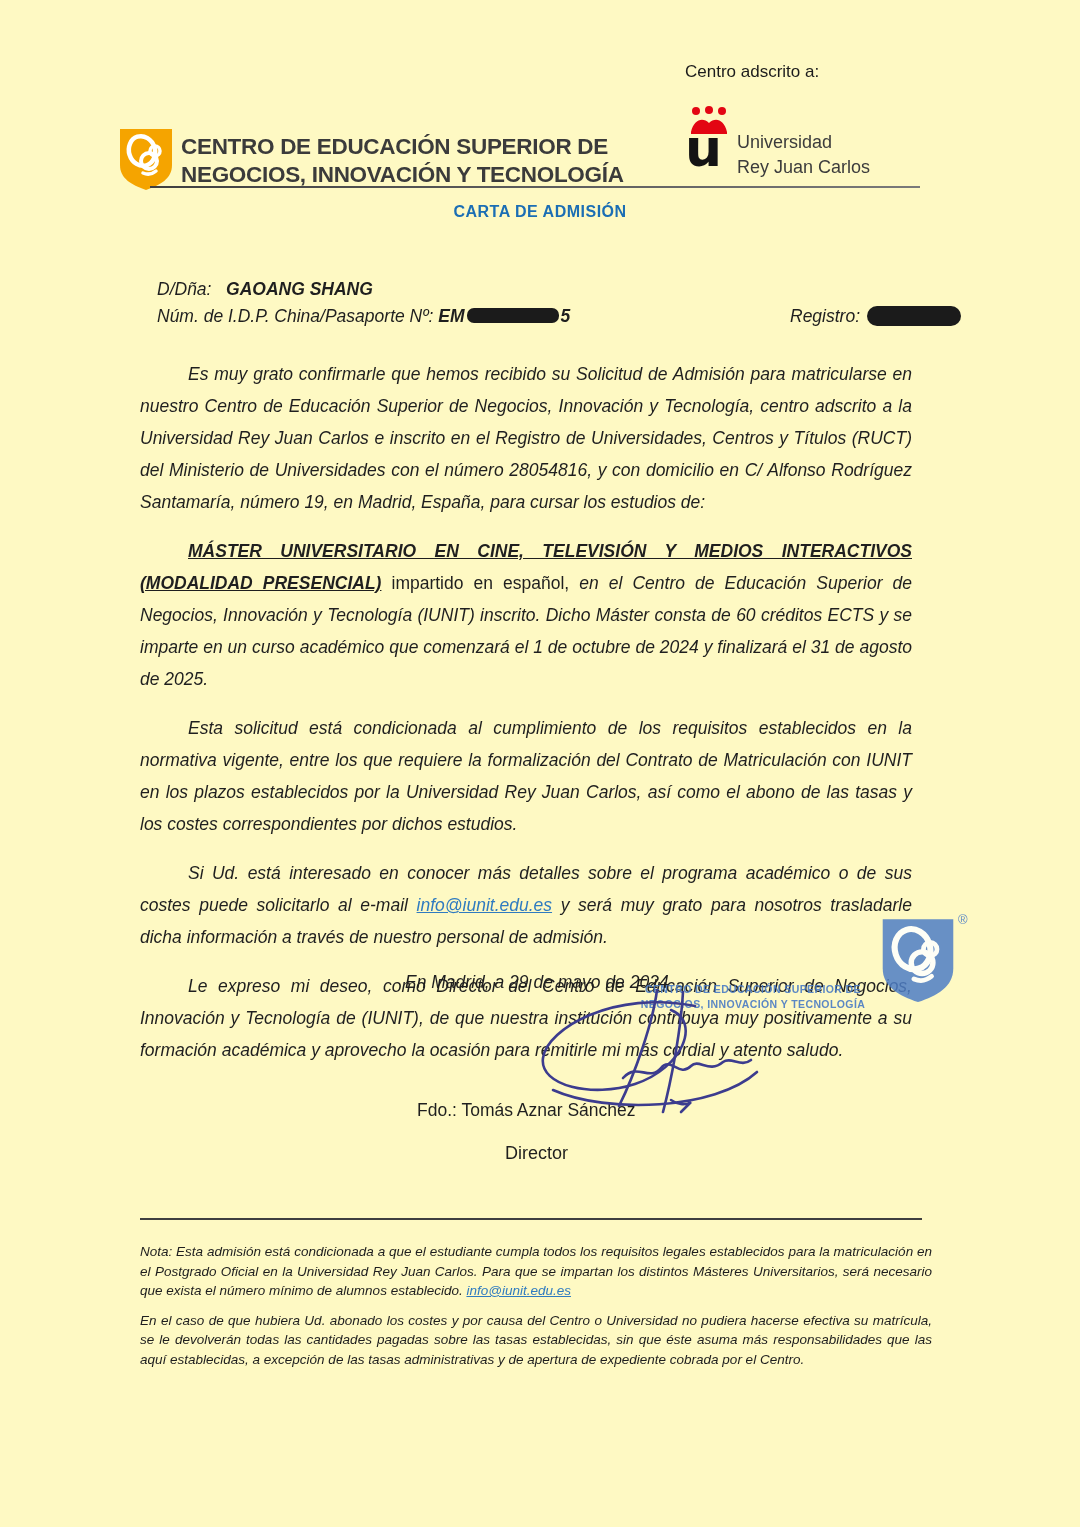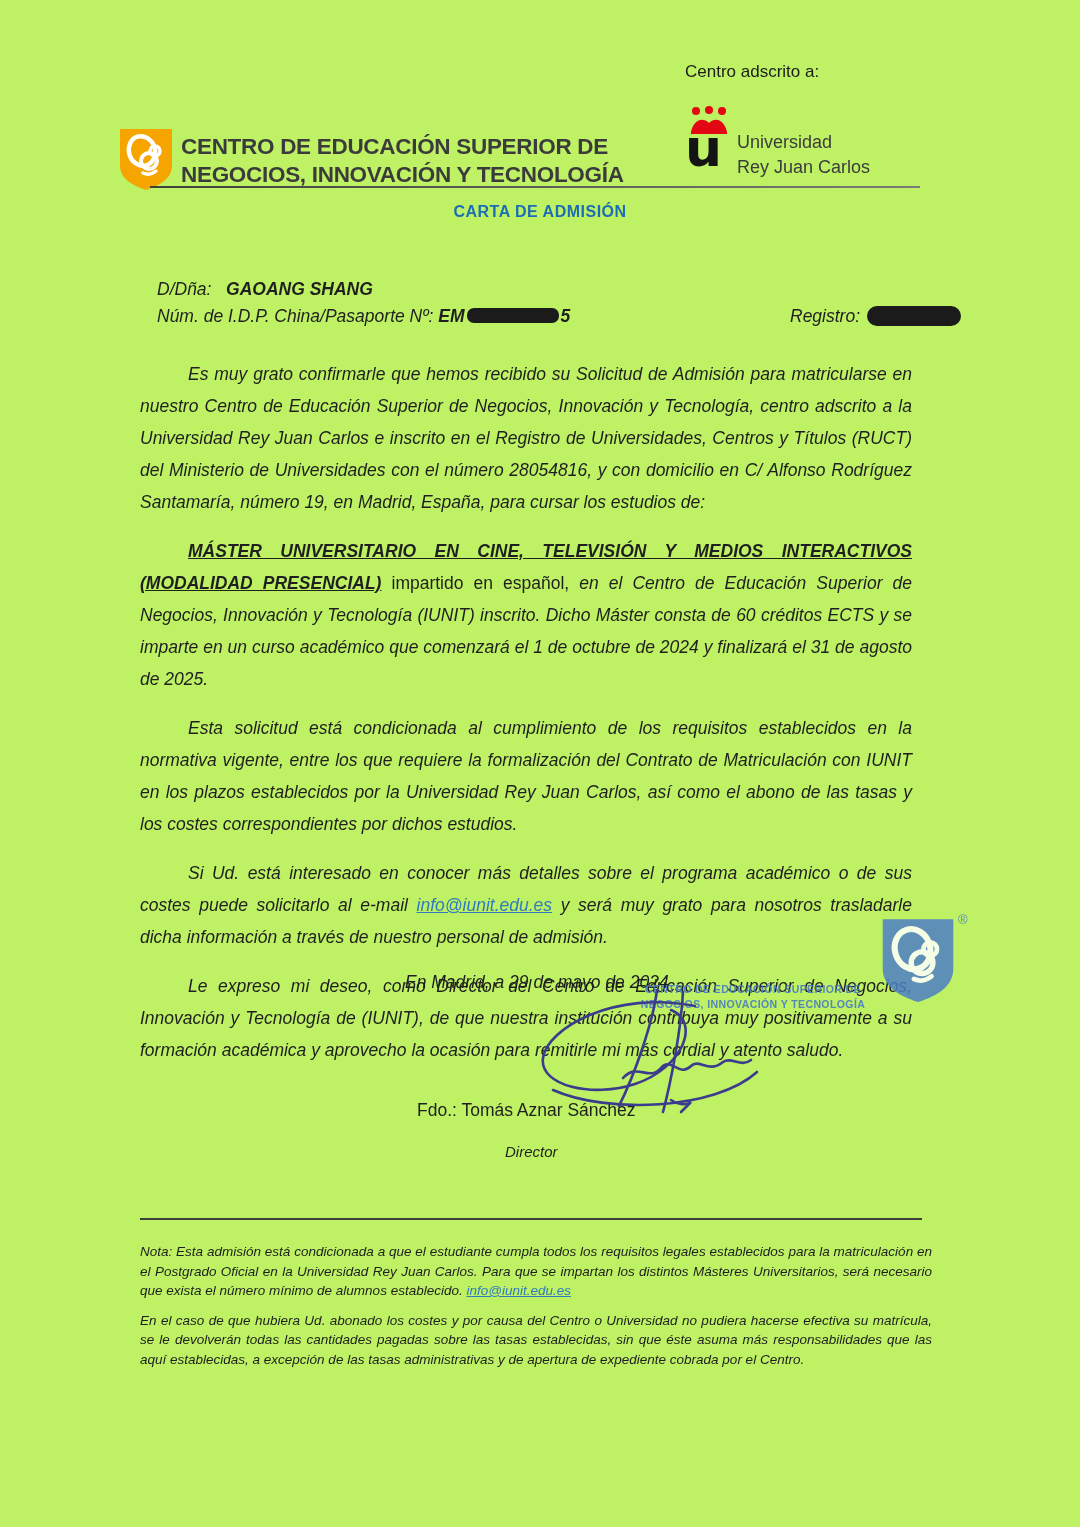--- a/index.html
+++ b/index.html
@@ -1,20 +1,20 @@
 <!DOCTYPE html>
 <html><head>
 <meta charset="utf-8">
 <style>
   * { box-sizing: border-box; }
   html,body { margin:0; padding:0; background:#ffffff; }
   .page {
     position: relative;
     width: 1080px; height: 1527px;
-    background: #bef264;
+    background: #fef9c3;
     font-family: "Liberation Sans", sans-serif;
     color: #1f1f1f;
     overflow: hidden;
     margin: 0 auto;
     padding-left: 40px;
   }
   .affiliation {
     position: absolute; left: 685px; top: 62px;
     font-size: 17px; color: #1c1c1c;
   }
@@ -92,21 +92,21 @@
     position:absolute; left:405px; top:972px;
     font-size: 17.5px; font-style: italic; z-index:0; white-space:nowrap;text-align:right;
   }
   .signature-svg { position:absolute; left:495px; top:988px; z-index:2; }
   .signer-line {
     position:absolute; left:417px; top:1100px;
     font-size: 17.5px; 
   }
   .signer-title {
     position:absolute; left:505px; top:1143px;
-    font-size: 15px; font-style: italic;
+    font-size: 18px; 
   }
   .footer-rule {
     position:absolute; left:140px; top:1218px; width:782px; height:1.5px;
     background:#3f3f3f;
   }
   
   .footer {
     position:absolute; left:140px; top:1242px; width:792px;
     font-size: 13.5px; font-style: italic; line-height: 19.5px;
     text-align: justify; color:#1e1e1e;

